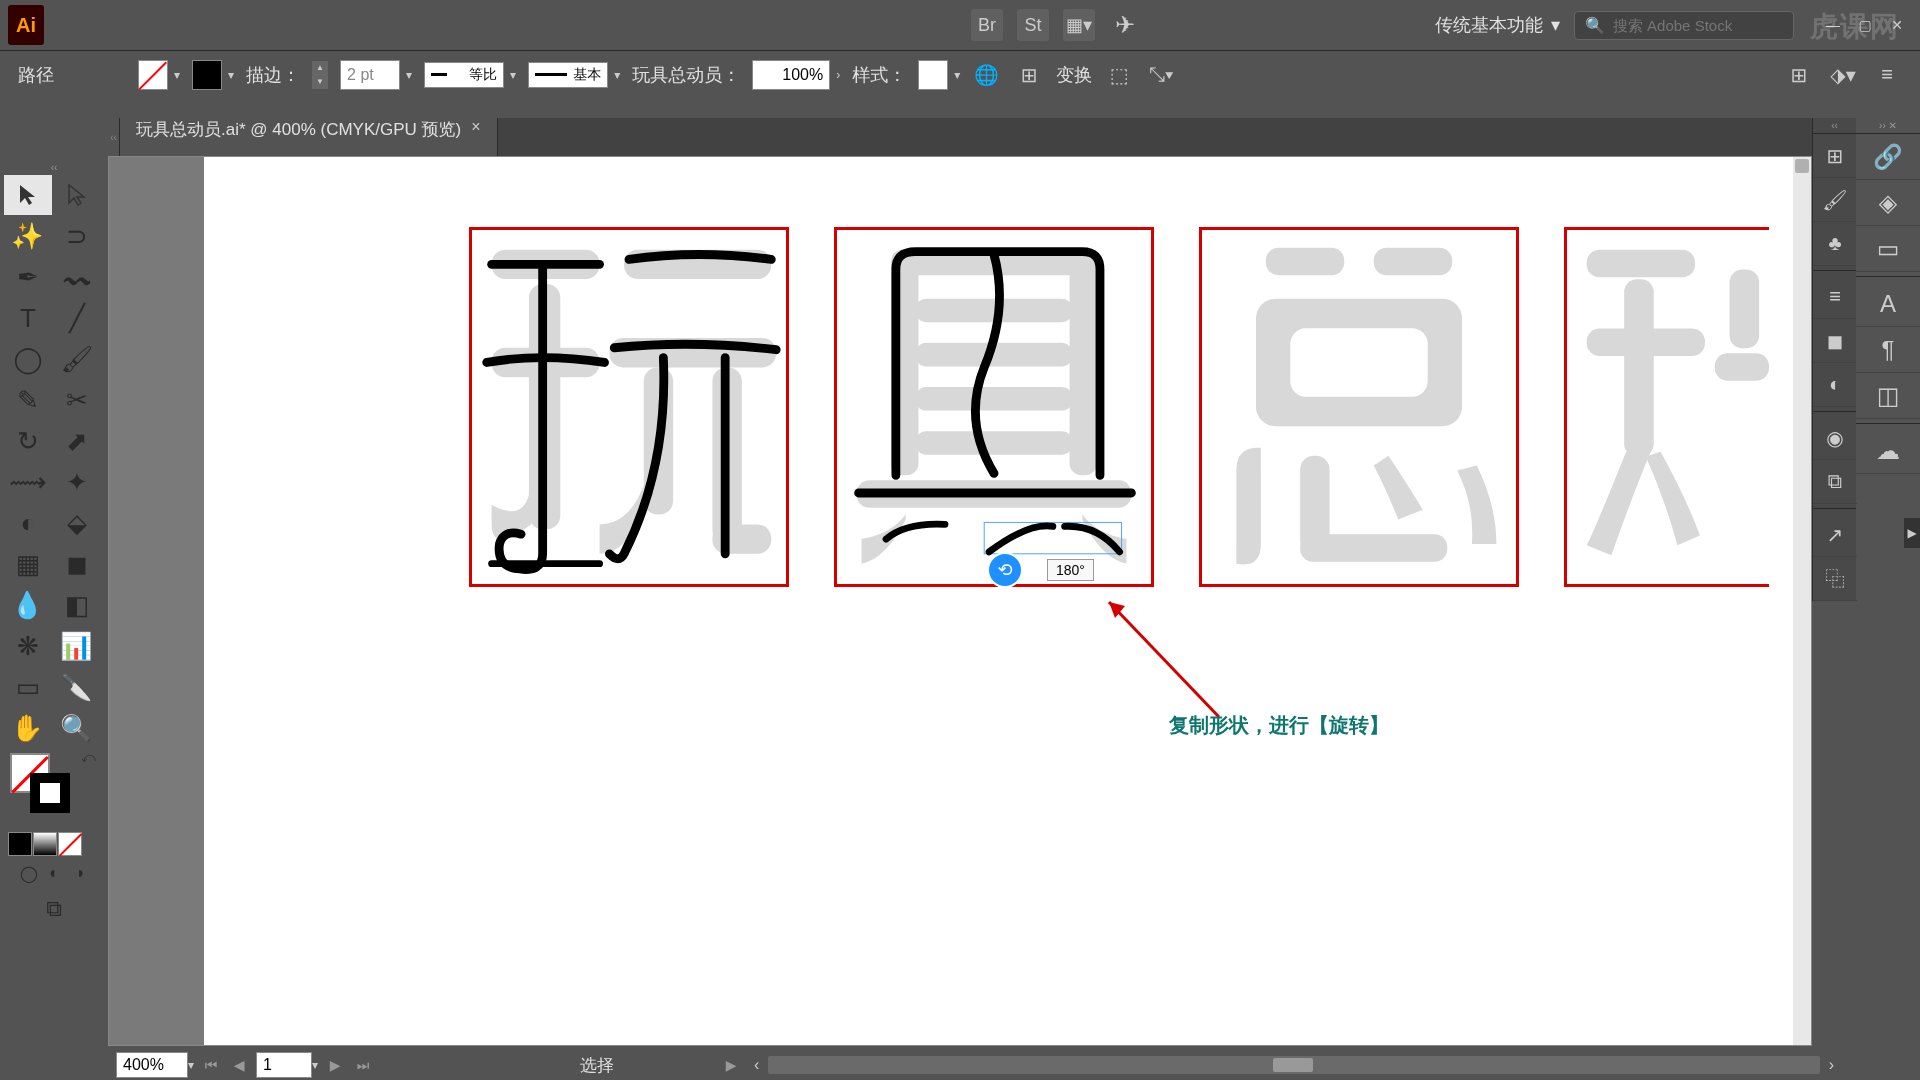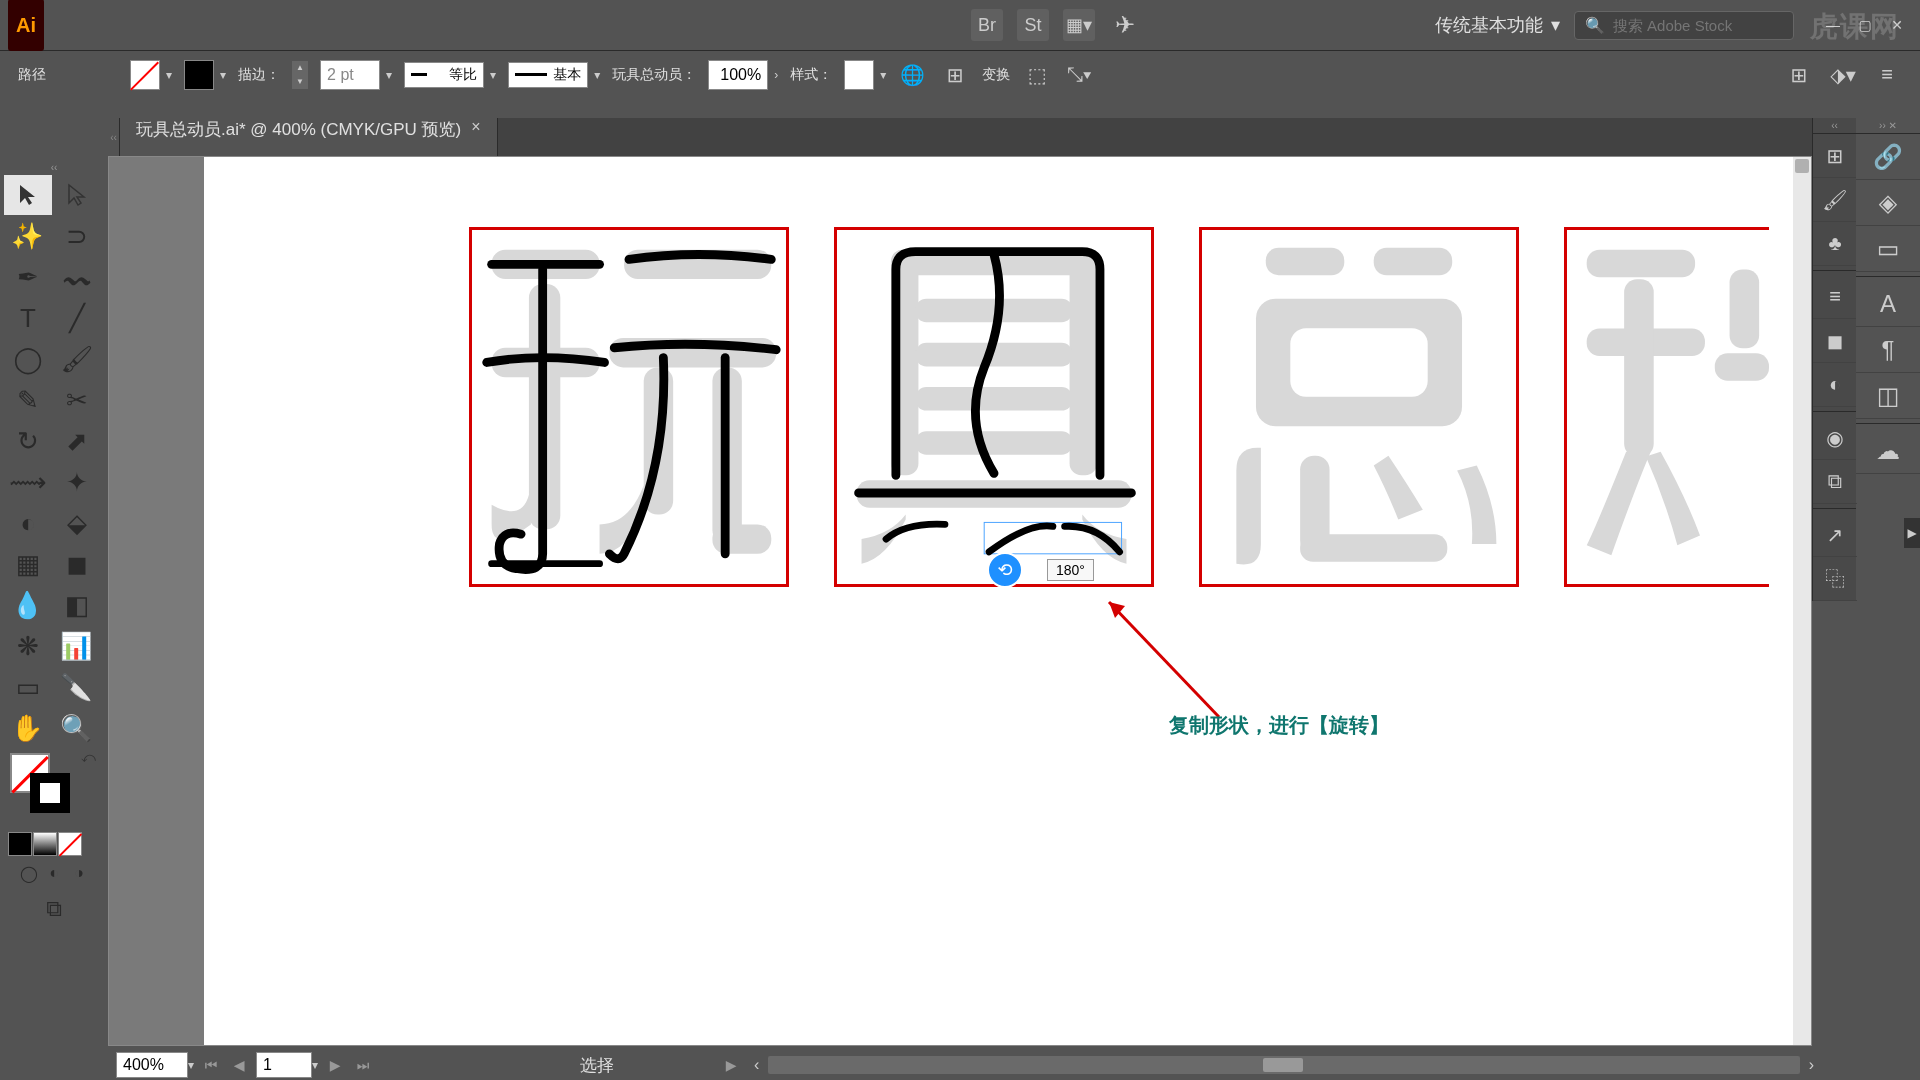--- a/index.html
+++ b/index.html
@@ -1,44 +1,44 @@
 <!DOCTYPE html>
 <html><head>
 <meta charset="utf-8">
 <style>
 * { margin: 0; padding: 0; box-sizing: border-box; font-family: "Microsoft YaHei", sans-serif; }
 body { background: #535353; overflow: hidden; width: 1920px; height: 1080px; position: relative; }
 
 
 .title-bar { height: 50px; background: #535353; display: flex; align-items: center; padding: 0 8px; }
-.ai-logo { width: 36px; height: 52px; background: #330000; display: flex; align-items: center; justify-content: center; color: #ff9a00; font-weight: bold; font-size: 20px; border-radius: 3px; margin-right: 22px; }
+.ai-logo { width: 36px; height: 40px; background: #330000; display: flex; align-items: center; justify-content: center; color: #ff9a00; font-weight: bold; font-size: 20px; border-radius: 3px; margin-right: 22px; }
 .menu-bar { display: flex; gap: 18px; }
 .menu-item { color: #e0e0e0; font-size: 18px; cursor: pointer; }
 .title-right { margin-left: auto; display: flex; align-items: center; gap: 14px; }
 .title-icon { width: 32px; height: 32px; display: flex; align-items: center; justify-content: center; color: #ccc; font-size: 18px; background: #606060; border-radius: 3px; }
 .workspace-select { color: #e0e0e0; font-size: 18px; display: flex; align-items: center; gap: 8px; margin-left: 280px; }
 .search-box { background: #424242; border: 1px solid #666; border-radius: 4px; padding: 4px 10px; display: flex; align-items: center; gap: 8px; width: 220px; }
 .search-box input { background: transparent; border: none; color: #999; font-size: 15px; outline: none; width: 100%; }
 .window-controls { display: flex; gap: 2px; margin-left: 10px; }
 .win-btn { width: 30px; height: 24px; display: flex; align-items: center; justify-content: center; color: #ccc; font-size: 14px; }
 
 
 .control-bar { height: 48px; background: #535353; border-top: 1px solid #2a2a2a; display: flex; align-items: center; padding: 0 18px; gap: 12px; }
-.ctrl-label { color: #e0e0e0; font-size: 14px; }
+.ctrl-label { color: #e0e0e0; font-size: 18px; }
 .swatch { width: 30px; height: 30px; border: 1px solid #888; display: inline-block; }
 .swatch-none { background: white; position: relative; }
 .swatch-none::after { content: ''; position: absolute; width: 140%; height: 2px; background: red; top: 50%; left: -20%; transform: rotate(-45deg); }
 .swatch-black { background: black; }
 .dropdown-arrow { color: #ccc; font-size: 12px; margin-left: -6px; }
 .stroke-input { width: 60px; height: 30px; background: #fff; border: 1px solid #888; padding: 2px 6px; font-size: 16px; color: #888; }
 .stepper { display: flex; flex-direction: column; }
 .stepper-btn { width: 16px; height: 14px; background: #666; display: flex; align-items: center; justify-content: center; font-size: 8px; color: #ccc; }
 .profile-sample { width: 80px; height: 26px; background: white; border: 1px solid #888; display: flex; align-items: center; padding: 0 6px; }
 .profile-line { flex: 1; height: 3px; background: black; }
-.opacity-input { width: 60px; height: 30px; background: #fff; border: 1px solid #888; padding: 2px 6px; font-size: 16px; text-align: right; }
+.opacity-input { width: 78px; height: 30px; background: #fff; border: 1px solid #888; padding: 2px 6px; font-size: 16px; text-align: right; }
 .ctrl-icon { width: 30px; height: 30px; display: flex; align-items: center; justify-content: center; color: #ccc; font-size: 20px; }
 .ctrl-right { margin-left: auto; display: flex; gap: 14px; }
 
 
 .tab-area { position: absolute; top: 118px; left: 108px; right: 64px; height: 38px; background: #424242; display: flex; align-items: stretch; }
 .tab-strip-handle { width: 12px; background: #535353; border-right: 1px solid #2a2a2a; display: flex; align-items: center; justify-content: center; color: #888; font-size: 10px; }
 .doc-tab { background: #535353; padding: 0 16px; display: flex; gap: 10px; color: #e0e0e0; font-size: 17px; border-right: 1px solid #2a2a2a; }
 .tab-close { color: #ccc; font-size: 16px; }
 
 
@@ -77,21 +77,21 @@
 .char-svg { position: absolute; inset: 0; }
 
 .rotate-indicator { position: absolute; top: 395px; left: 878px; display: flex; align-items: center; }
 .rotate-cursor { width: 36px; height: 36px; background: #1e90ff; border-radius: 50%; display: flex; align-items: center; justify-content: center; color: white; font-size: 18px; border: 2px solid white; }
 .rotate-tip { margin-left: 24px; background: #f8f8f8; border: 1px solid #999; padding: 2px 8px; font-size: 14px; }
 
 .annotation-arrow { position: absolute; top: 435px; left: 990px; }
 .annotation-text { position: absolute; top: 555px; left: 1060px; color: #0f766e; font-size: 20px; font-weight: bold; }
 
 
-.status-bar { position: absolute; bottom: 0; left: 108px; right: 112px; height: 30px; background: #535353; display: flex; align-items: center; padding: 0 8px; gap: 6px; }
+.status-bar { position: absolute; bottom: 0; left: 108px; right: 92px; height: 30px; background: #535353; display: flex; align-items: center; padding: 0 8px; gap: 6px; }
 .zoom-select { width: 72px; height: 26px; background: #fff; border: 1px solid #888; padding: 2px 6px; font-size: 16px; }
 .nav-btn { width: 22px; height: 22px; display: flex; align-items: center; justify-content: center; color: #999; font-size: 14px; }
 .artboard-input { width: 56px; height: 26px; background: #fff; border: 1px solid #888; padding: 2px 6px; font-size: 16px; }
 .status-label { color: #e0e0e0; font-size: 17px; margin-left: 200px; }
 .status-scroll { flex: 1; height: 18px; background: #6a6a6a; margin-left: 20px; border-radius: 2px; position: relative; }
 .status-scroll-thumb { position: absolute; left: 48%; width: 40px; height: 14px; top: 2px; background: #999; border-radius: 2px; }
 
 .watermark { position: absolute; top: 8px; right: 20px; font-size: 28px; font-weight: bold; color: rgba(255,255,255,0.18); letter-spacing: 2px; pointer-events: none; }
 </style>
 </head>

